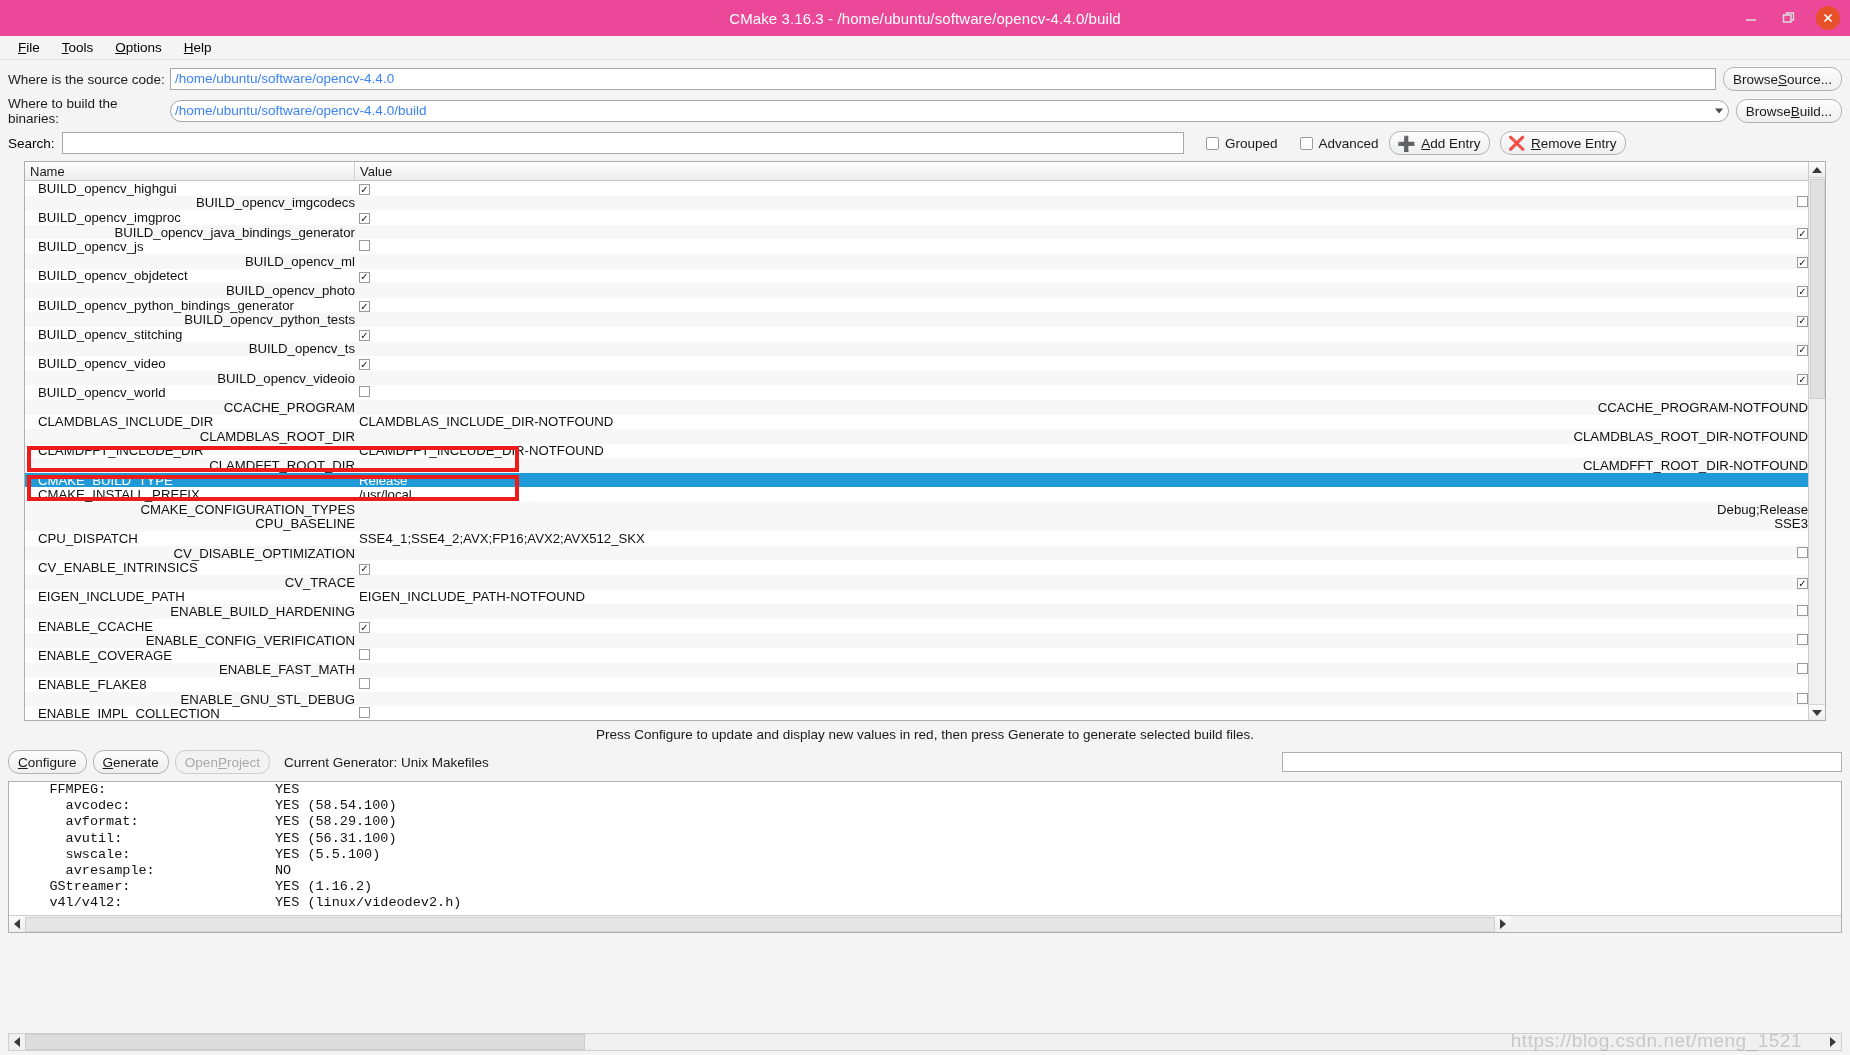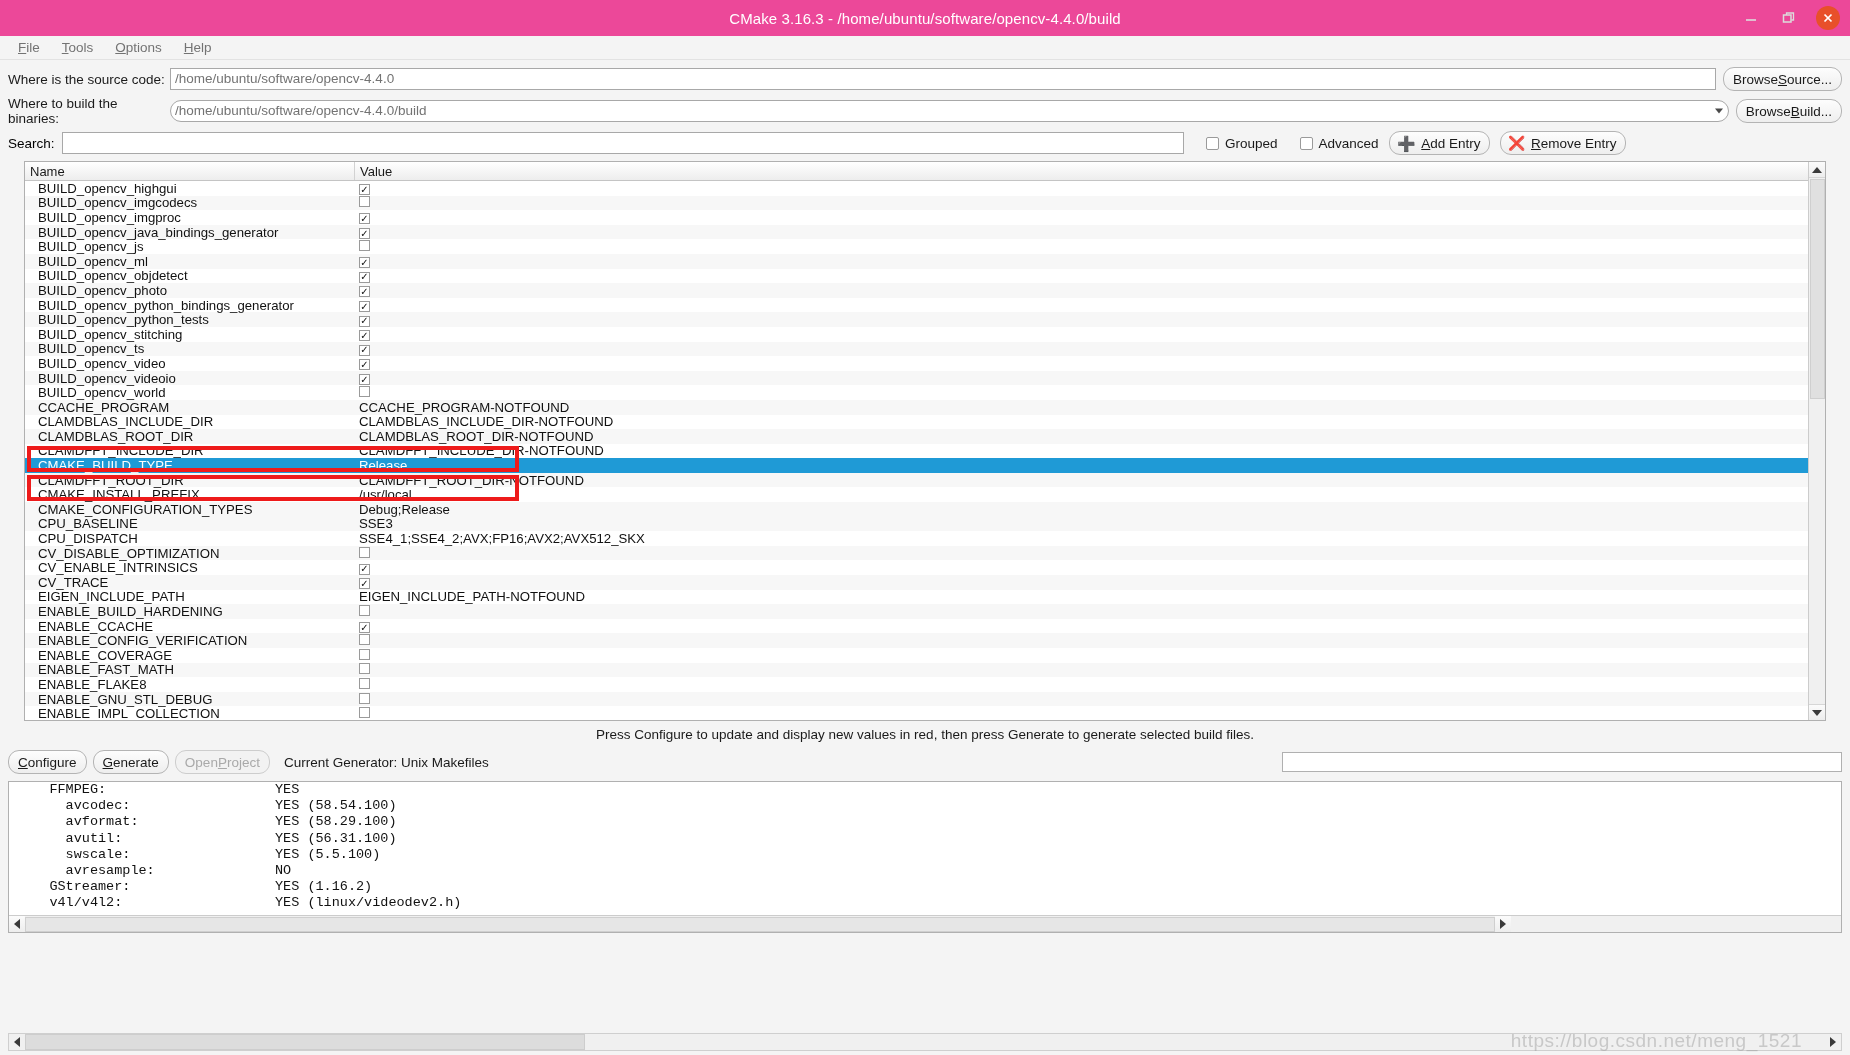--- a/index.html
+++ b/index.html
@@ -32,39 +32,39 @@
   }
 
   
   .menubar {
     height: 24px; background: #f4f4f4;
     display: flex; align-items: center;
     padding-left: 8px; gap: 2px;
     border-bottom: 1px solid #e2e2e2;
   }
   .menuitem {
-    font-size: 13.5px; color: #737373;
+    font-size: 13.5px; color: #000000;
     padding: 2px 10px; line-height: 18px;
   }
   .menuitem .uline { text-decoration: underline; }
 
   
   .pathpane { padding: 6px 8px 0 8px; background:#f4f4f4; }
   .pathrow {
     display: flex; align-items: center;
     height: 26px; margin-bottom: 6px;
   }
   .pathlabel {
     font-size: 13.5px; color: #1a1a1a;
     width: 162px; flex: 0 0 162px;
   }
   .pathinput {
     flex: 1 1 auto; height: 22px;
     border: 1px solid #a8a8a8; background: #fff;
-    font-size: 13.5px; color: #737373;
+    font-size: 13.5px; color: #3b82f6;
     padding: 0 4px; line-height: 20px;
     display: flex; align-items: center;
     position: relative;
   }
   .pathinput.combo { padding-right: 22px; border-radius: 11px; }
   .combo-arrow {
     position: absolute; right: 5px; top: 50%;
     transform: translateY(-50%);
     width: 0; height: 0;
     border-left: 4px solid transparent;
@@ -117,21 +117,21 @@
     border-bottom: 1px solid #c4c4c4;
     font-size: 13px; color: #1a1a1a;
   }
   .th { padding: 1px 5px; line-height: 17px; }
   .th.name { width: 330px; flex: 0 0 330px; border-right: 1px solid #d2d2d2; }
   .th.value { flex: 1 1 auto; }
   .trow {
     display: flex; height: 14.6px; align-items: center;
     font-size: 13.2px; color: #111;
   }
-  .trow.alt { background: #f7f7f7; }
+  .trow.alt { background: #f7f7f7; text-align: right; }
   .trow.sel { background: #1f9ad6; color: #fff; }
   .tc.name { width: 330px; flex: 0 0 330px; padding-left: 13px; white-space: nowrap; overflow: hidden; }
   .tc.value { flex: 1 1 auto; padding-left: 4px; white-space: nowrap; overflow: hidden; }
   .cellchk {
     width: 11px; height: 11px;
     border: 1px solid #9a9a9a; background: #fff;
     display: inline-flex; align-items: center; justify-content: center;
     font-size: 10px; color: #111; line-height: 1;
   }
 
@@ -377,27 +377,27 @@
           <div class="tc value">CLAMDBLAS_INCLUDE_DIR-NOTFOUND</div>
         </div>
         <div class="trow alt">
           <div class="tc name">CLAMDBLAS_ROOT_DIR</div>
           <div class="tc value">CLAMDBLAS_ROOT_DIR-NOTFOUND</div>
         </div>
         <div class="trow">
           <div class="tc name">CLAMDFFT_INCLUDE_DIR</div>
           <div class="tc value">CLAMDFFT_INCLUDE_DIR-NOTFOUND</div>
         </div>
+        <div class="trow alt">
+          <div class="tc name">CLAMDFFT_ROOT_DIR</div>
+          <div class="tc value">CLAMDFFT_ROOT_DIR-NOTFOUND</div>
+        </div>
         <div class="trow sel">
           <div class="tc name">CMAKE_BUILD_TYPE</div>
           <div class="tc value">Release</div>
-        </div>
-        <div class="trow alt">
-          <div class="tc name">CLAMDFFT_ROOT_DIR</div>
-          <div class="tc value">CLAMDFFT_ROOT_DIR-NOTFOUND</div>
         </div>
         <div class="trow">
           <div class="tc name">CMAKE_INSTALL_PREFIX</div>
           <div class="tc value">/usr/local</div>
         </div>
         <div class="trow alt">
           <div class="tc name">CMAKE_CONFIGURATION_TYPES</div>
           <div class="tc value">Debug;Release</div>
         </div>
         <div class="trow alt">

